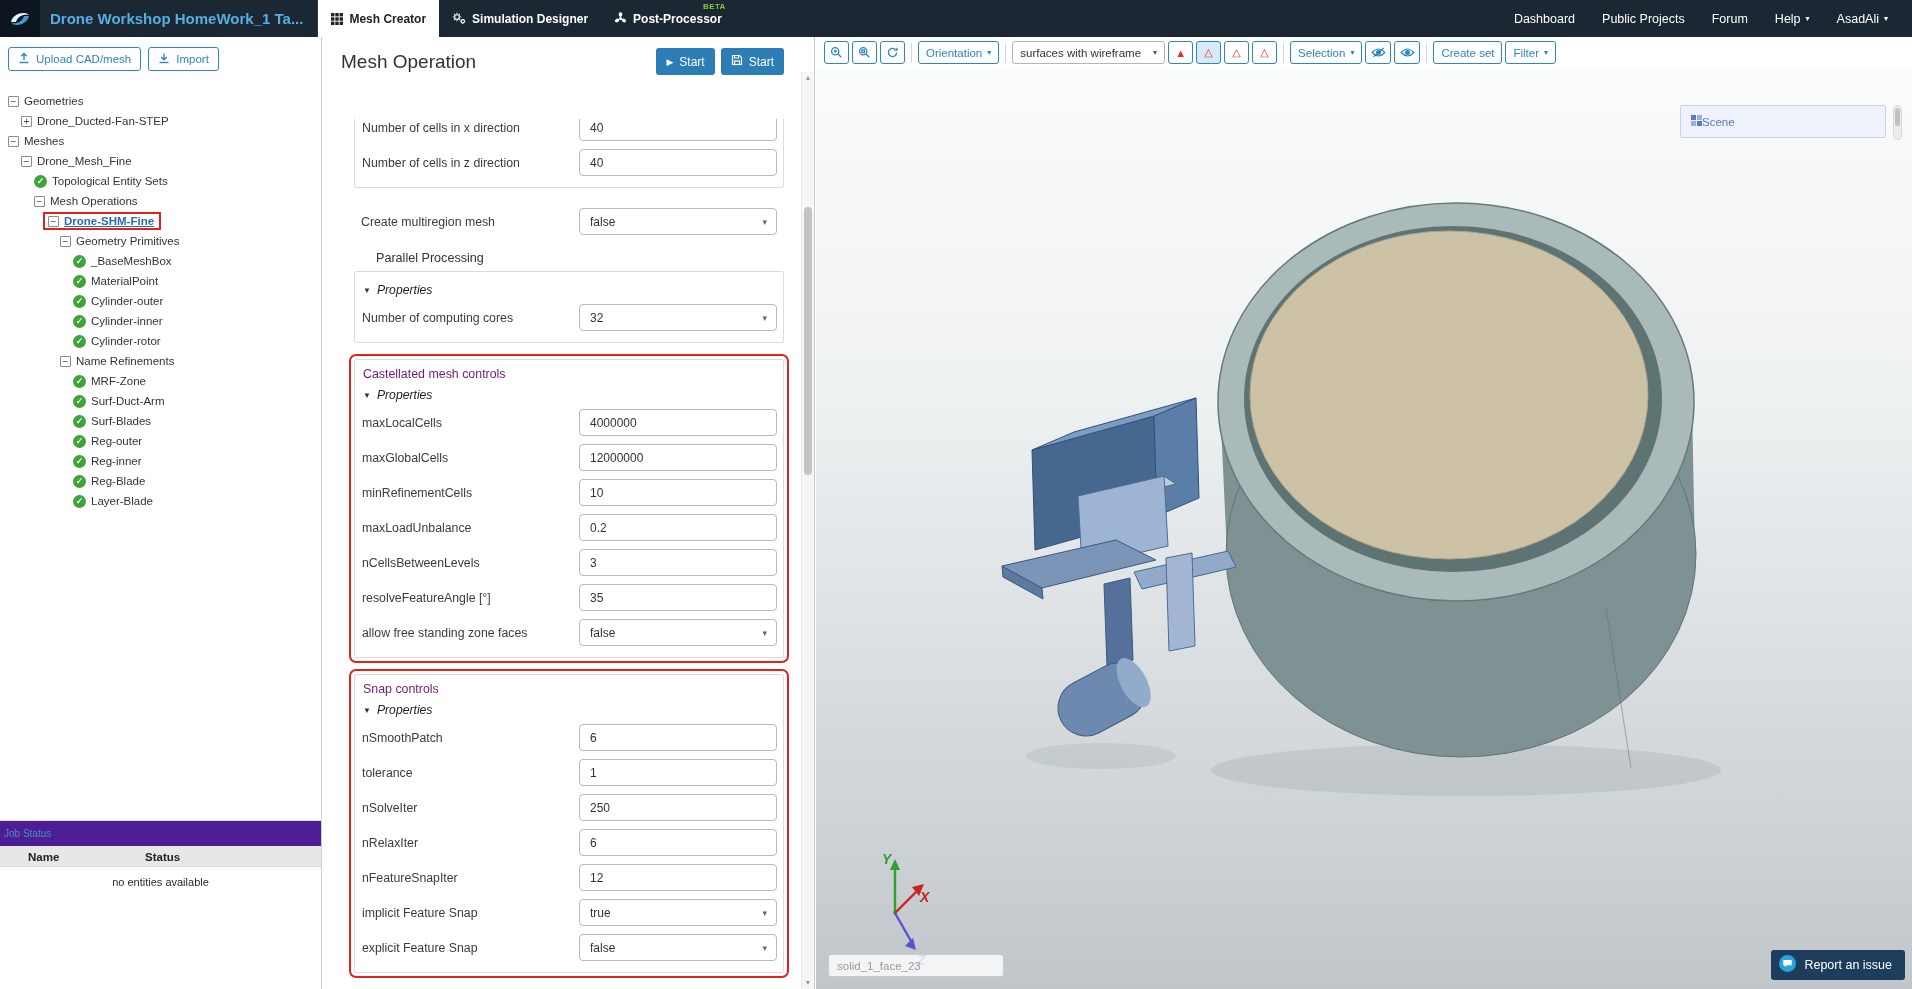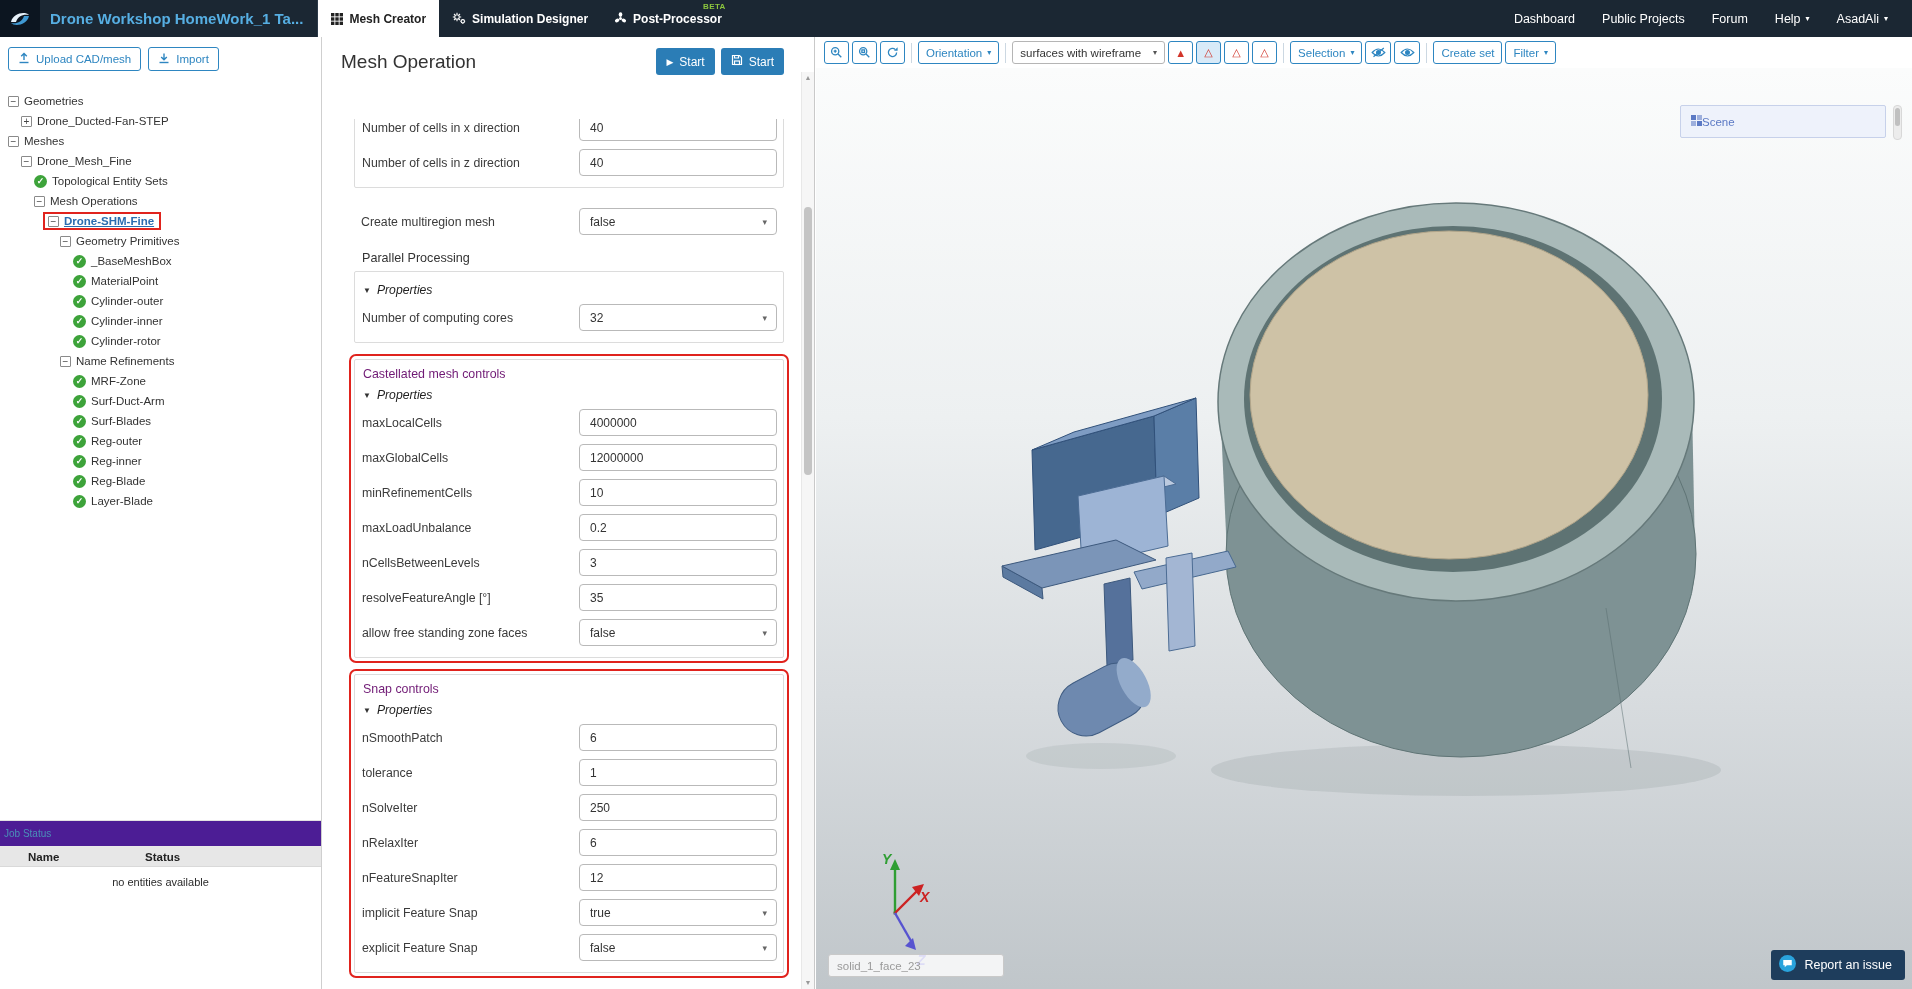--- a/index.html
+++ b/index.html
@@ -46,21 +46,21 @@
   .form { position:absolute; top:82px; left:0; right:13px; bottom:0; padding:0 24px 0 38px; overflow:hidden; }
   .frow { display:flex; align-items:center; justify-content:space-between; height:35px; }
   .flabel { font-size:12.3px; color:#3b3b3b; padding-right:8px; }
   .finput, .fselect { width:198px; height:27px; border:1px solid #b9b9b9; border-radius:4px; background:#fff; font-size:12px; color:#333; font-family:"Liberation Sans",sans-serif; }
   .finput { padding:0 10px; }
   .fselect { display:flex; align-items:center; justify-content:space-between; padding:0 9px 0 10px; }
   .fselect .caret { font-size:9px; color:#666; }
   .fgroup, .fsection { border:1px solid #dcdcdc; border-radius:2px; margin:0 -7px 16px; padding:4px 6px 7px 7px; }
   .fsection.highlight { outline:2px solid var(--highlight-red,#e0231d); outline-offset:3px; }
   .clip-top { margin-top:-14px; }
-  .fheading { font-size:12.6px; color:#333; margin:12px 0 6px 1px; }
+  .fheading { font-size:12.6px; color:#333; margin:12px 0 6px 15px; }
   .fsec-title { font-size:12.4px; color:#701a75; margin:3px 0 0 1px; }
   .fprops { display:flex; gap:6px; align-items:center; margin:7px 0 3px 1px; font-style:italic; font-size:12.2px; color:#222; }
   .ftri { font-style:normal; font-size:8px; color:#333; }
   .panel-scroll { position:absolute; top:35px; right:0; bottom:0; width:13px; background:#f6f6f6; border-left:1px solid #e8e8e8; }
   .ps-arrow { position:absolute; left:0; right:0; height:12px; text-align:center; font-size:7px; color:#999; line-height:12px; }
   .ps-up { top:0; } .ps-down { bottom:0; }
   .ps-thumb { position:absolute; top:135px; height:268px; left:2px; width:8px; background:#c4c4c4; border-radius:5px; }
 
   
   .viewport { position:absolute; top:37px; left:816px; right:0; bottom:0; }

